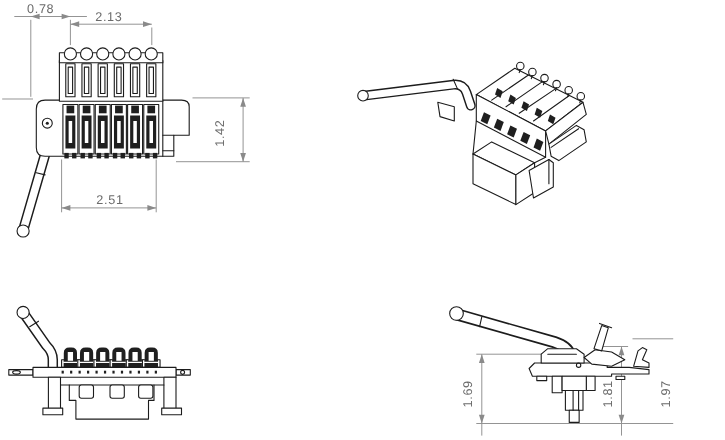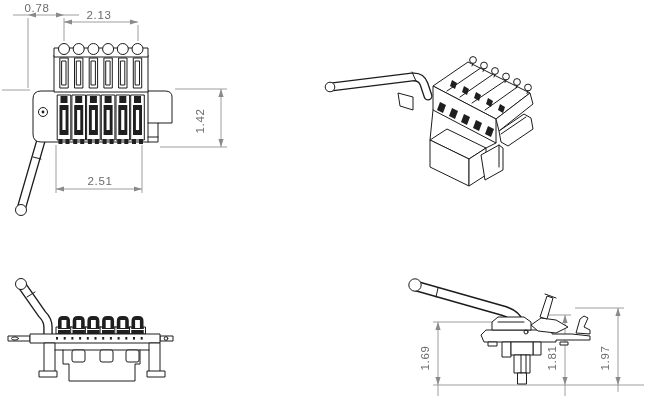--- a/index.html
+++ b/index.html
@@ -1,17 +1,17 @@
 <!DOCTYPE html>
 <html><head>
 <meta charset="utf-8">
 <style>
   html,body{margin:0;padding:0;background:#ffffff;}
   .sheet{position:relative;width:612px;height:400px;background:#ffffff;overflow:hidden;
-         font-family:"Liberation Sans", sans-serif;padding-left:32px;}
+         font-family:"Liberation Sans", sans-serif;}
   svg{position:absolute;left:0;top:0;}
   .geo{stroke:#1c1c1c;stroke-width:1;fill:none;stroke-linecap:round;stroke-linejoin:round;}
   .geof{stroke:#1c1c1c;stroke-width:1;fill:#ffffff;stroke-linejoin:round;}
   .dark{fill:#1f1f1f;stroke:none;}
   .whitefill{fill:#ffffff;stroke:none;}
   .dim{stroke:#939393;stroke-width:0.9;fill:none;}
   .arr{fill:#8a8a8a;stroke:none;}
   .dimtext{fill:#6b6b6b;font-size:11.5px;letter-spacing:0.6px;}
   .barblk{stroke:#1c1c1c;fill:none;stroke-linecap:round;}
   .barwht{stroke:#ffffff;fill:none;stroke-linecap:round;}

